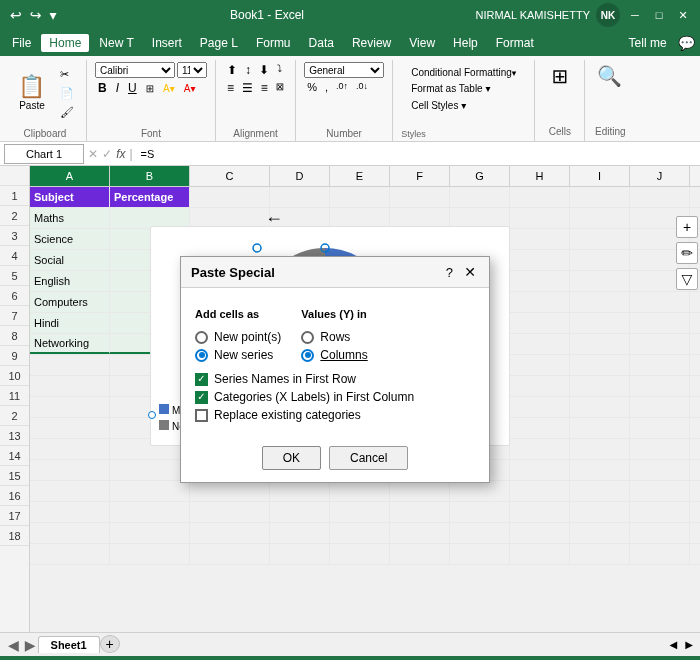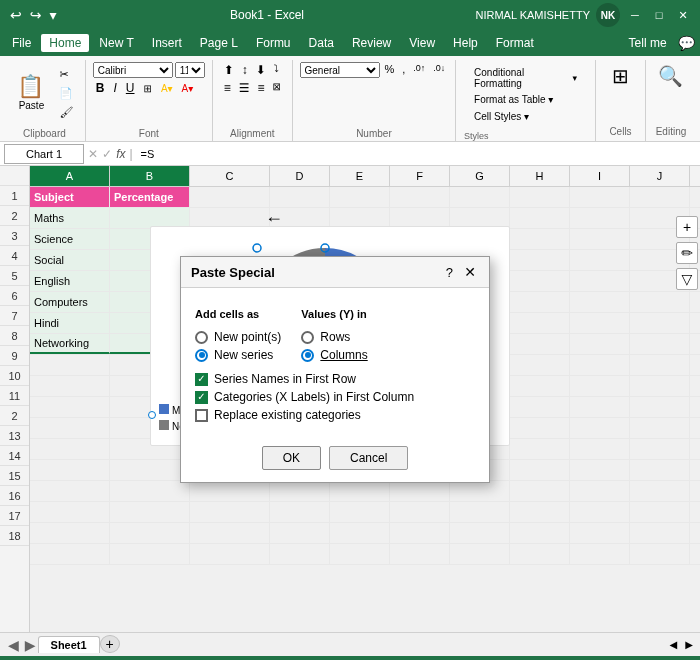--- a/index.html
+++ b/index.html
@@ -175,21 +175,21 @@
       min-width: 80px;
       height: 20px;
       border-right: 1px solid #e8e8e8;
       font-size: 11px;
       padding: 0 4px;
       display: flex;
       align-items: center;
       overflow: hidden;
     }
     .grid-cell.selected-col { background: #e6f2ea; }
-    .grid-cell.header-cell { background: #ec4899; color: white; font-weight: bold; }
+    .grid-cell.header-cell { background: #6d28d9; color: white; font-weight: bold; }
     .chart-tool-btn {
       width: 22px; height: 22px;
       background: white;
       border: 1px solid #aaa;
       border-radius: 2px;
       display: flex; align-items: center; justify-content: center;
       font-size: 14px; cursor: pointer;
     }
 
     
@@ -405,21 +405,21 @@
         <span style="cursor:pointer; padding:1px 3px;">≡</span>
         <span style="cursor:pointer; padding:1px 3px;">☰</span>
         <span style="cursor:pointer; padding:1px 3px;">≡</span>
         <span style="cursor:pointer; padding:1px 3px; font-size:10px;">⊠</span>
       </div>
     </div>
     <span class="ribbon-group-label">Alignment</span>
   </div>
 
   <div class="ribbon-group" style="min-width:70px;">
-    <div class="ribbon-buttons" style="flex-direction:row; align-items:flex-start; gap:2px;">
+    <div class="ribbon-buttons" style="flex-direction:column; align-items:flex-start; gap:2px;">
       <select style="font-size:10px; width:80px; height:16px;"><option>General</option></select>
       <div style="display:flex; gap:2px; font-size:11px;">
         <span style="cursor:pointer; padding:1px 3px;">%</span>
         <span style="cursor:pointer; padding:1px 3px;">,</span>
         <span style="cursor:pointer; padding:1px 3px; font-size:9px;">.0↑</span>
         <span style="cursor:pointer; padding:1px 3px; font-size:9px;">.0↓</span>
       </div>
     </div>
     <span class="ribbon-group-label">Number</span>
   </div>

